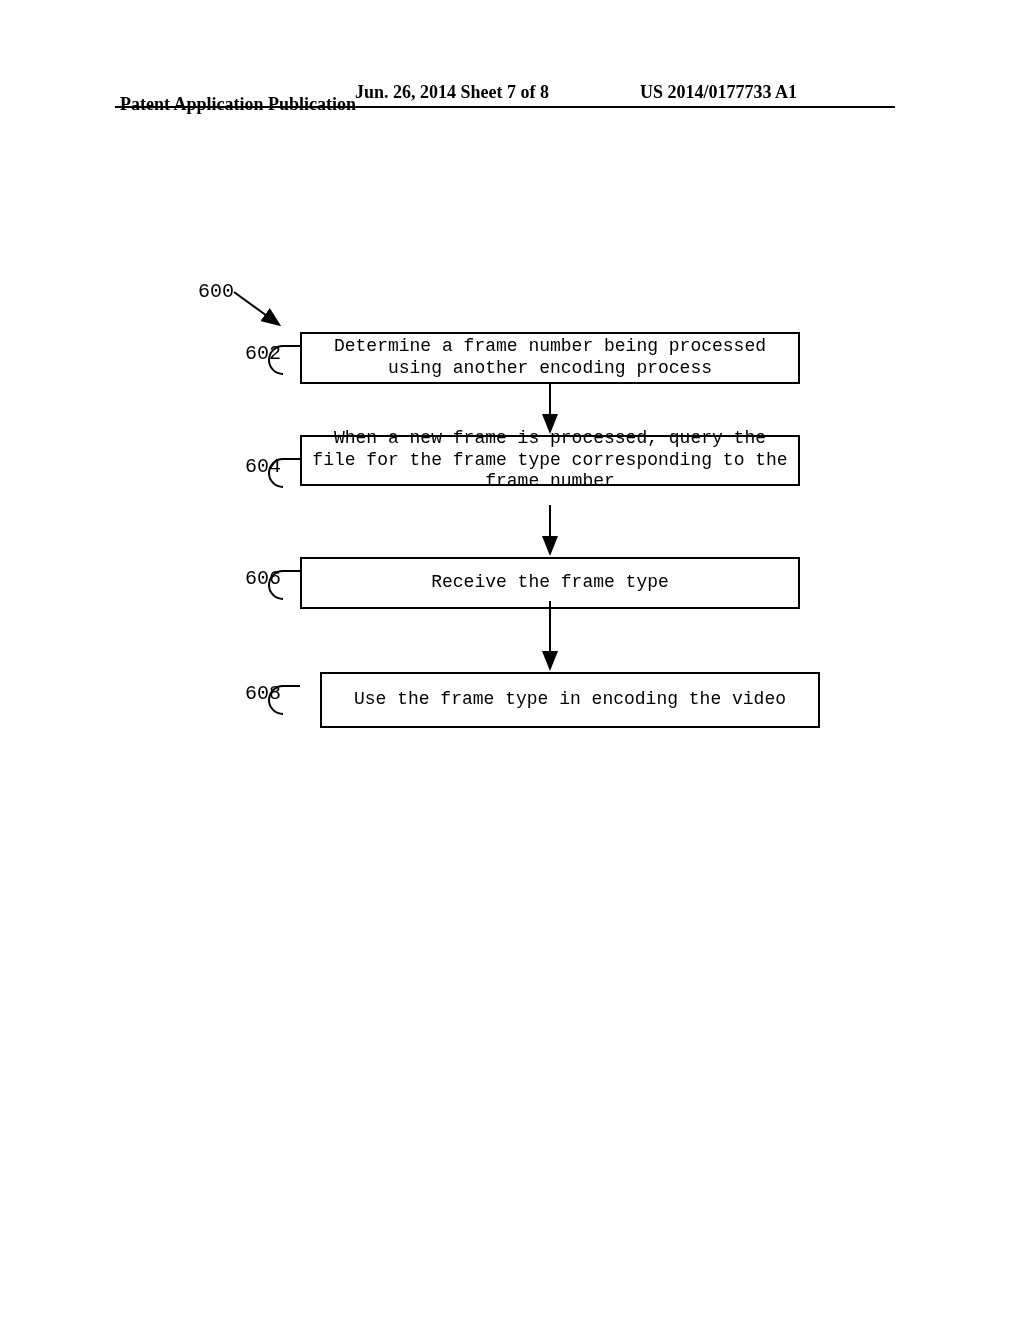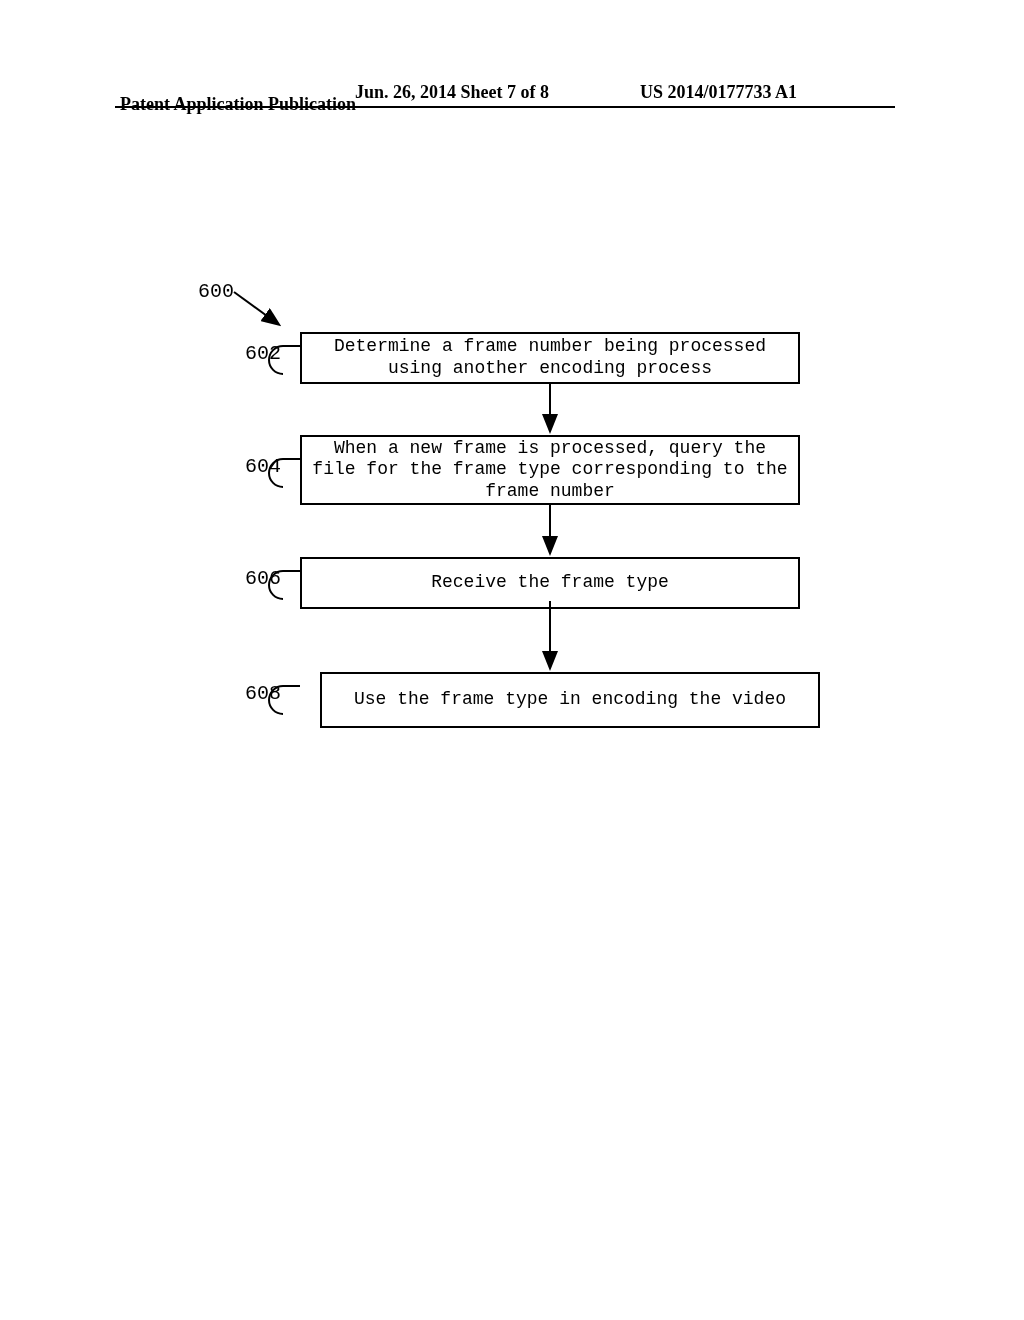--- a/index.html
+++ b/index.html
@@ -106,21 +106,21 @@
 
   <div class="flow">
 
     <div class="ref-600" style="top:0px; left:198px;">600</div>
 
     <div id="box0" class="step-box" style="top:52px;  left:300px; width:500px; height:52px;">
       <span>Determine a frame number being processed using another encoding process</span>
     </div>
     <div class="step-label" style="top:62px;  left:245px;">602</div>
 
-    <div id="box1" class="step-box" style="top:155px; left:300px; width:500px; height:70px;">
+    <div id="box1" class="step-box" style="top:155px; left:300px; width:500px; height:51px;">
       <span>When a new frame is processed, query the file for the frame type corresponding to the frame number</span>
     </div>
     <div class="step-label" style="top:175px; left:245px;">604</div>
 
     <div id="box2" class="step-box" style="top:277px; left:300px; width:500px; height:52px;">
       <span>Receive the frame type</span>
     </div>
     <div class="step-label" style="top:287px; left:245px;">606</div>
 
     <div id="box3" class="step-box" style="top:392px; left:300px; width:500px; height:56px;margin-left:20px;">

